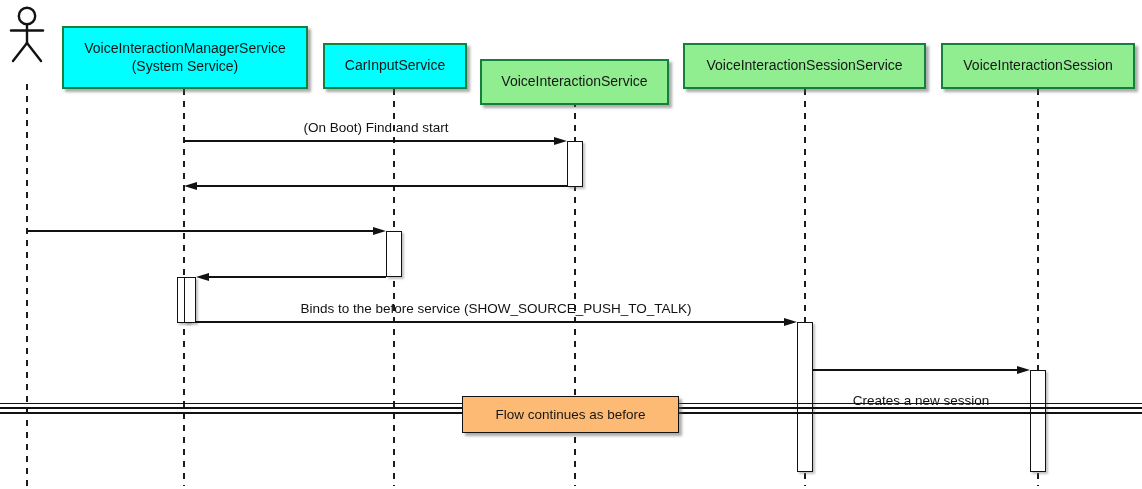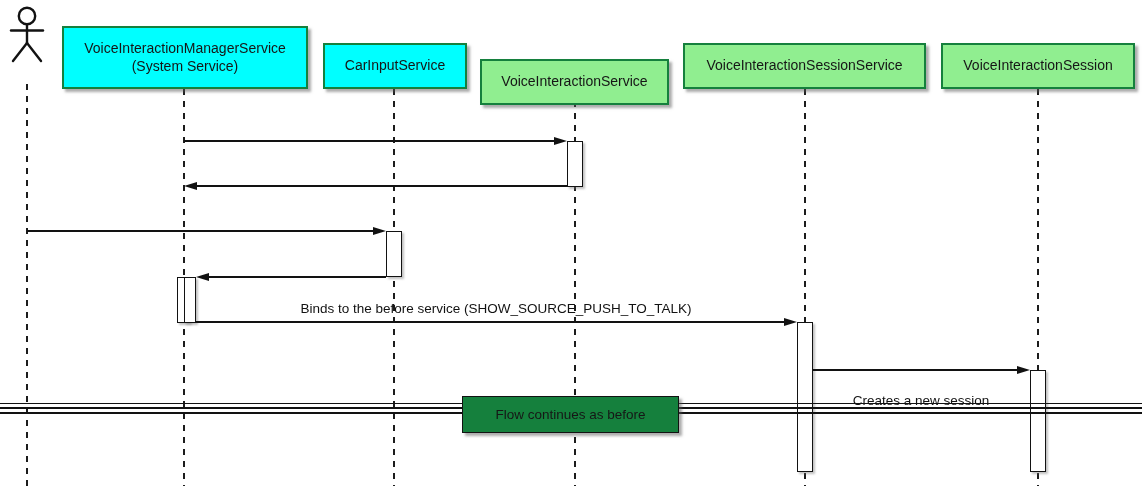--- a/index.html
+++ b/index.html
@@ -34,21 +34,21 @@
     position:absolute; width:0; height:0; z-index:3;
     border-top:4.5px solid transparent; border-bottom:4.5px solid transparent;
     border-right:13px solid #121212;
   }
   .mlabel {
     position:absolute; font-size:13.5px; text-align:center; z-index:3;
     white-space:nowrap; color:#121212;
   }
   .divline { position:absolute; left:0; width:1142px; background:#121212; z-index:4; }
   .divbox {
-    position:absolute; background:#15803d; border:1.5px solid #121212; box-sizing:border-box;
+    position:absolute; background:#fdba74; border:1.5px solid #121212; box-sizing:border-box;
     display:flex; align-items:center; justify-content:center; font-size:13.5px;
     box-shadow:2.5px 2.5px 2.5px rgba(90,90,90,0.5); z-index:6;
   }
   .actor-label { position:absolute; font-size:14px; text-align:center; z-index:2; }
   svg .stroke { stroke:#121212; stroke-width:2.4; fill:none; stroke-linecap:round; }
 </style>
 </head>
 <body>
 
 <div id="canvas">
@@ -76,20 +76,21 @@
   <div class="pbox bg-green" style="left:941px; top:43px; width:194px; height:46px;">VoiceInteractionSession</div>
   <div class="pbox bg-green" style="left:683px; top:43px; width:243px; height:46px;">VoiceInteractionSessionService</div>
 
   <div class="act" style="left:567px;   top:141px; width:16px; height:46px;"></div>
   <div class="act" style="left:386px;   top:231px; width:16px; height:46px;"></div>
   <div class="act" style="left:177px;   top:277px; width:13px; height:46px;"></div>
   <div class="act" style="left:183.5px; top:277px; width:12px; height:46px;"></div>
   <div class="act" style="left:797px;   top:322px; width:16px; height:150px;"></div>
   <div class="act" style="left:1030px;  top:370px; width:16px; height:102px;"></div>
 
+  <div class="mlabel" style="left:176px; top:120px; width:400px;">(On Boot) Find and start</div>
   <div class="mline" style="left:184px; top:140.2px; width:371px;"></div>
   <div class="head-r" style="left:554px; top:136.5px;"></div>
 
   <div class="mline" style="left:196px; top:185.2px; width:371px;"></div>
   <div class="head-l" style="left:184px; top:181.5px;"></div>
 
   <div class="mline" style="left:27px; top:230.2px; width:347px;"></div>
   <div class="head-r" style="left:373px; top:226.5px;"></div>
 
   <div class="mline" style="left:207px; top:276.2px; width:179px;"></div>

